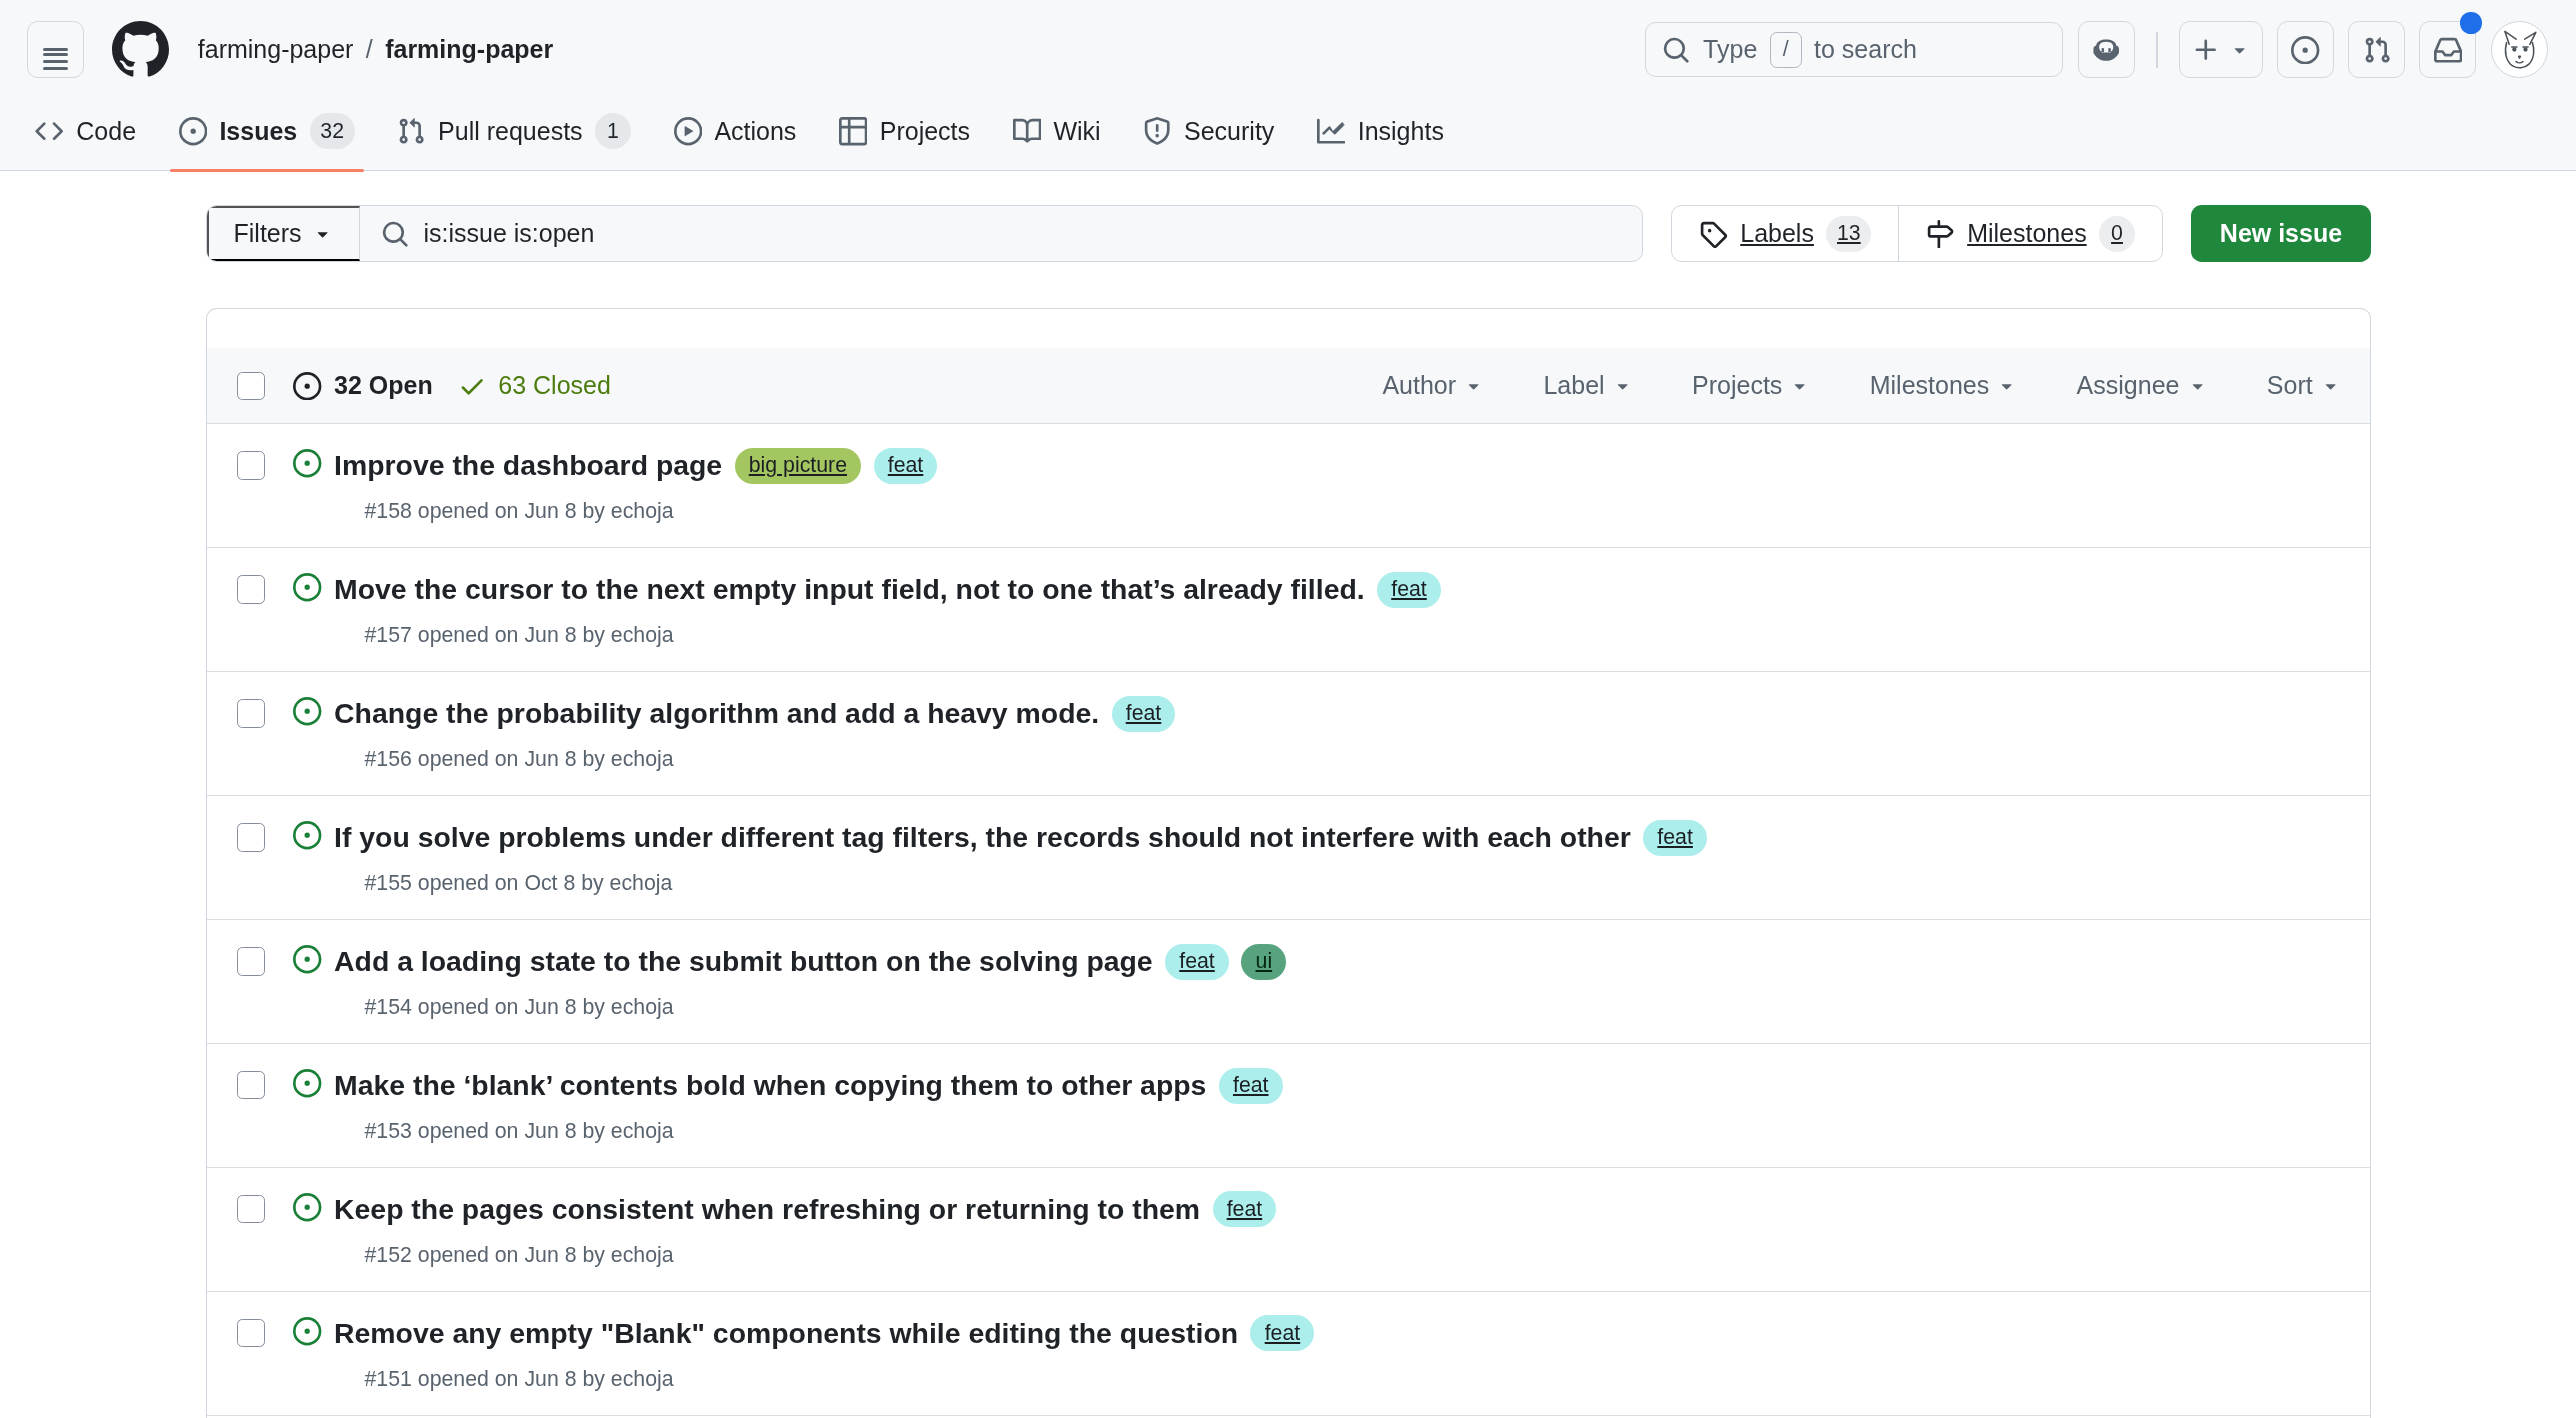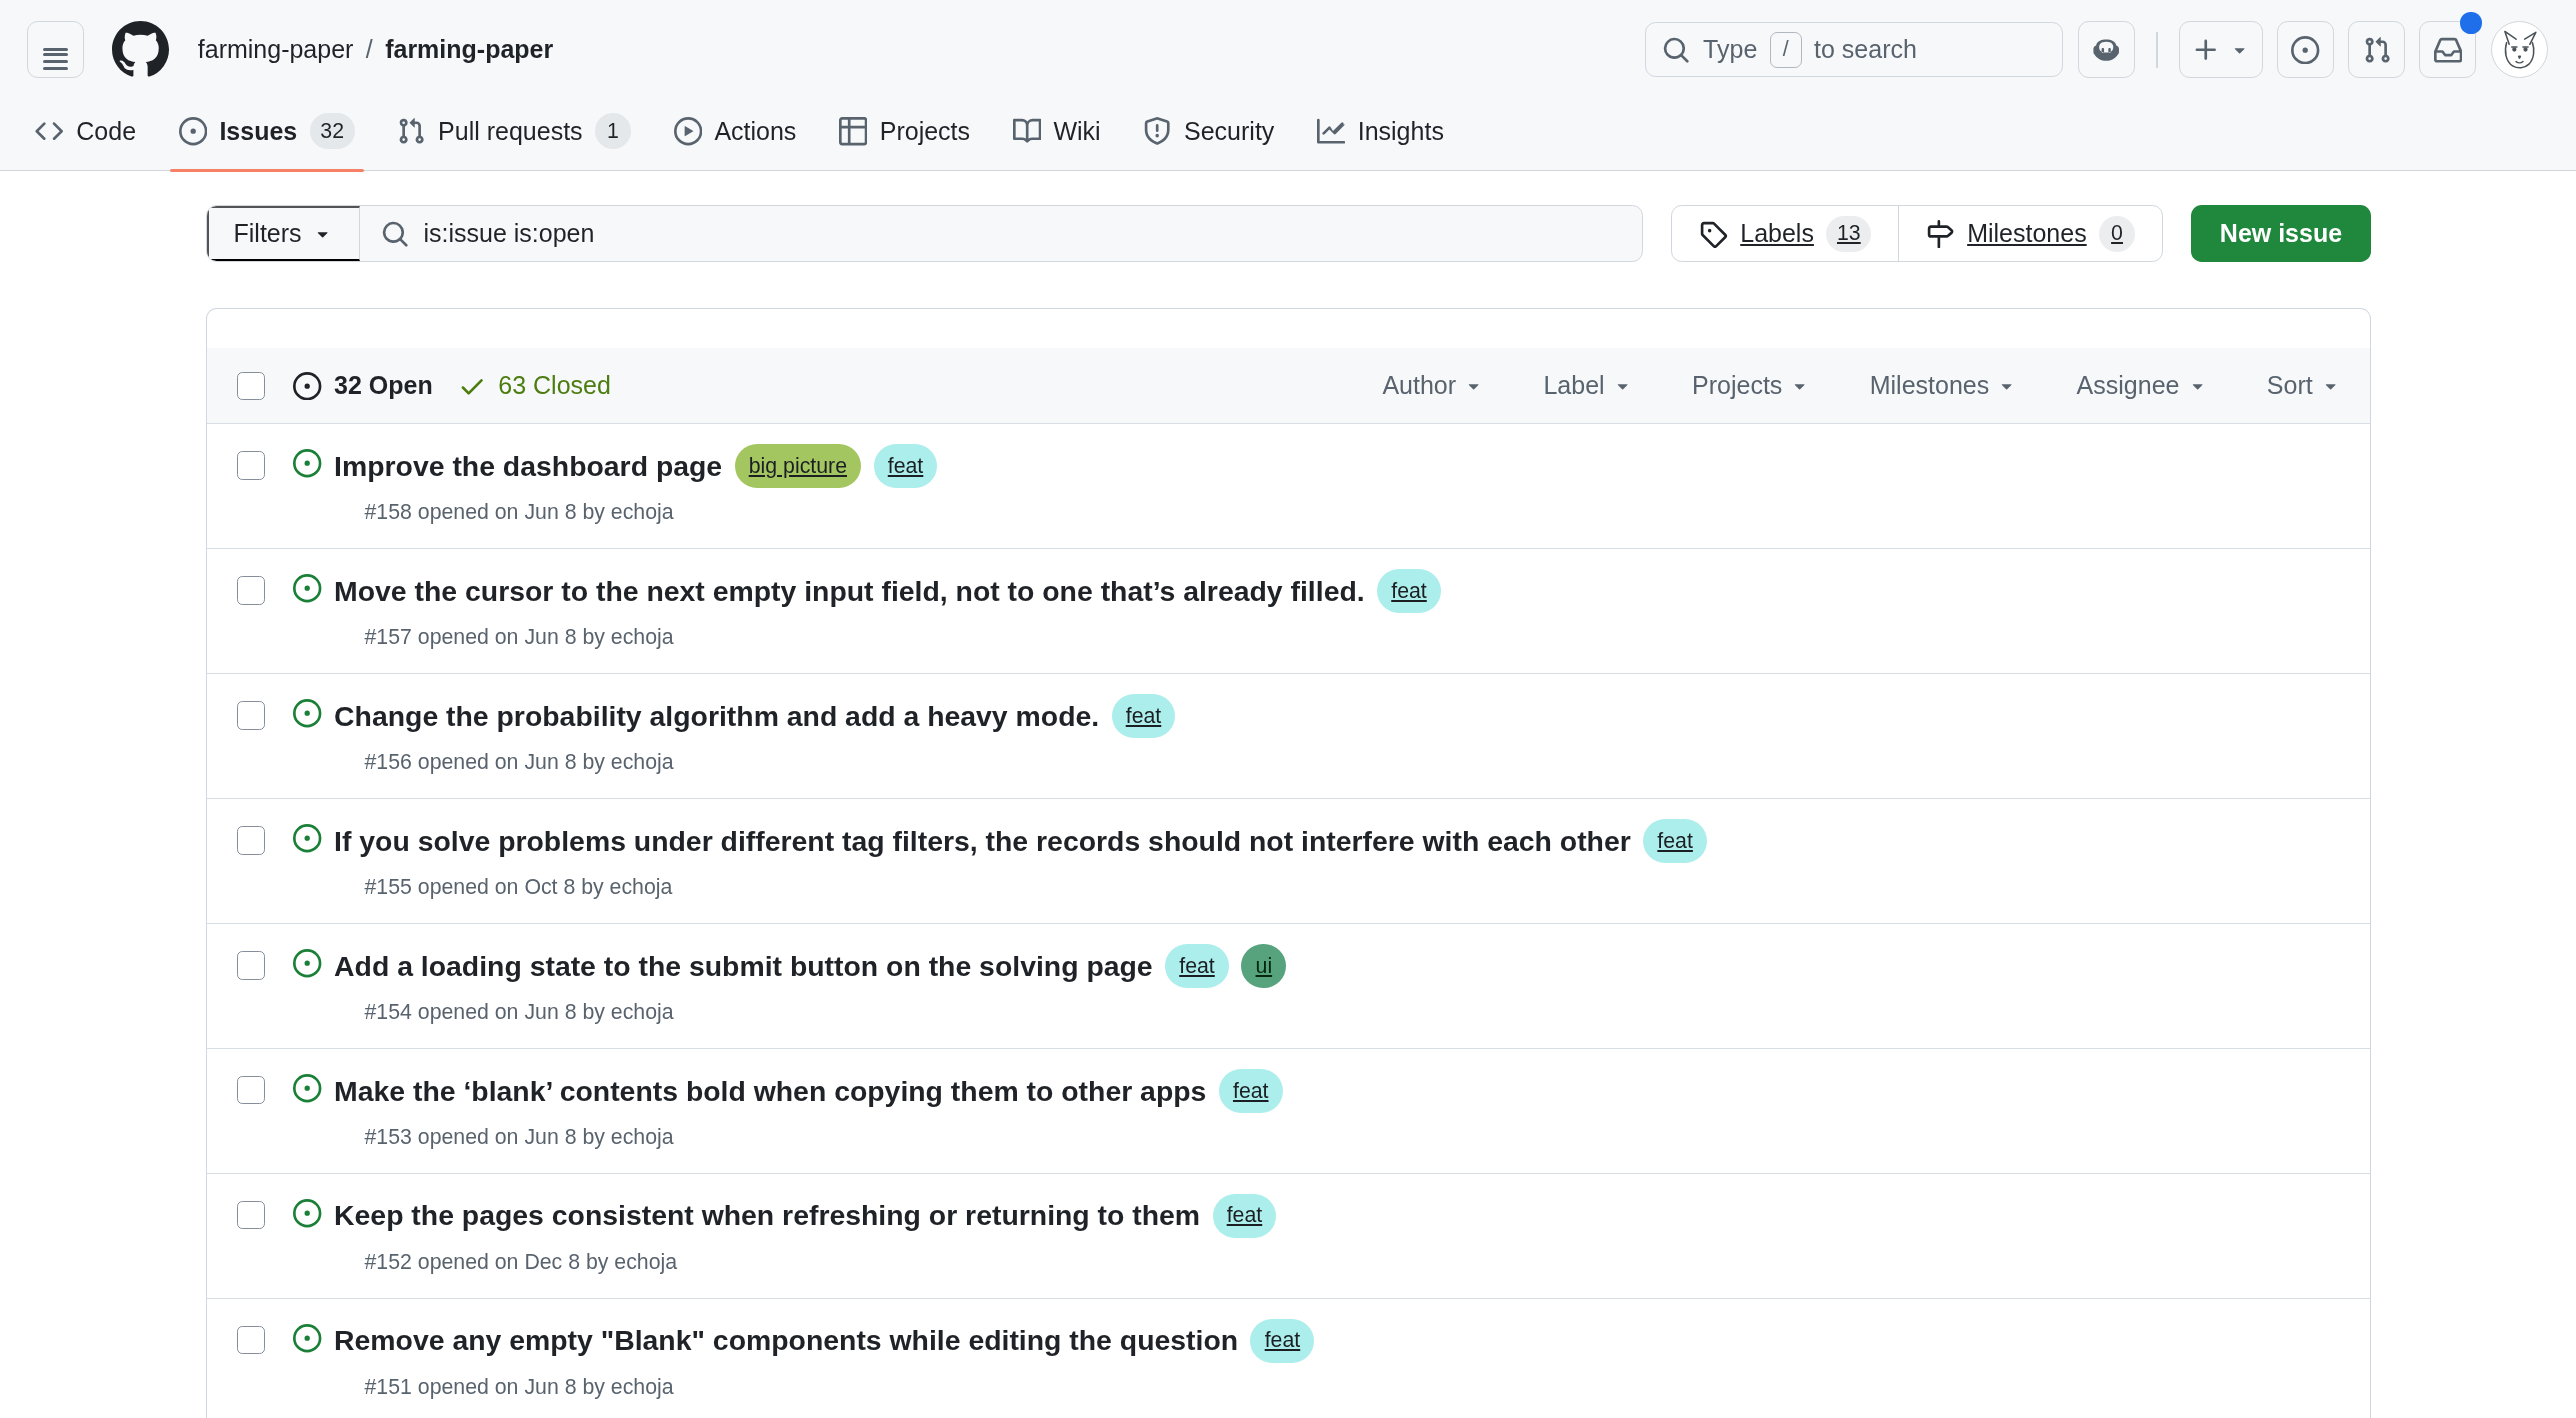--- a/index.html
+++ b/index.html
@@ -91,21 +91,21 @@
   .caret svg { width:21.3px; height:21.3px; display:block; }
 
   .issue-row { border-top:1.8px solid #d8dee4; padding:19.6px 28.4px 23px 30px; }
   .row-main { display:flex; align-items:flex-start; }
   .row-main .cbx { margin-top:7.1px; }
   .issue-state { color:#1a7f37; margin:5.3px 0 0 28.4px; flex:none; }
   .title-line { display:flex; align-items:center; flex-wrap:wrap; gap:12.4px;
     margin-left:12.4px; min-height:43px; }
   .issue-title { font-size:28.4px; font-weight:700; color:#1f2328; line-height:43px;
     text-decoration:none; cursor:pointer; }
-  .label-pill { display:inline-flex; align-items:center; height:44px; padding:0 14.2px;
+  .label-pill { display:inline-flex; align-items:center; height:36px; padding:0 14.2px;
     border-radius:888px; font-size:21.3px; font-weight:500; cursor:pointer; }
   .row-meta { margin:12.4px 0 0 128px; font-size:21.3px; color:#59636e; }
 </style>
 </head>
 <body>
 
 <header class="app-header">
   <div class="header-bar">
     <button class="icon-btn hamburger">
       <span>
@@ -476,21 +476,21 @@
             <span class="svg16 issue-state">
               <svg viewBox="0 0 16 16" fill="currentColor" aria-hidden="true">
                 <path d="M8 9.5a1.5 1.5 0 1 0 0-3 1.5 1.5 0 0 0 0 3Z M8 0a8 8 0 1 1 0 16A8 8 0 0 1 8 0ZM1.5 8a6.5 6.5 0 1 0 13 0 6.5 6.5 0 0 0-13 0Z"></path>
               </svg>
             </span>
             <div class="title-line">
               <a class="issue-title" href="#">Keep the pages consistent when refreshing or returning to them</a>
               <a class="label-pill" href="#" style="background: rgb(172, 238, 235); color: rgb(27, 31, 35);">feat</a>
             </div>
           </div>
-          <div class="row-meta">#152 opened on Dec 8 by echoja</div>
+          <div class="row-meta">#152 opened on Jun 8 by echoja</div>
         </div>
         <div class="issue-row">
           <div class="row-main">
             <span class="cbx"></span>
             <span class="svg16 issue-state">
               <svg viewBox="0 0 16 16" fill="currentColor" aria-hidden="true">
                 <path d="M8 9.5a1.5 1.5 0 1 0 0-3 1.5 1.5 0 0 0 0 3Z M8 0a8 8 0 1 1 0 16A8 8 0 0 1 8 0ZM1.5 8a6.5 6.5 0 1 0 13 0 6.5 6.5 0 0 0-13 0Z"></path>
               </svg>
             </span>
             <div class="title-line">

